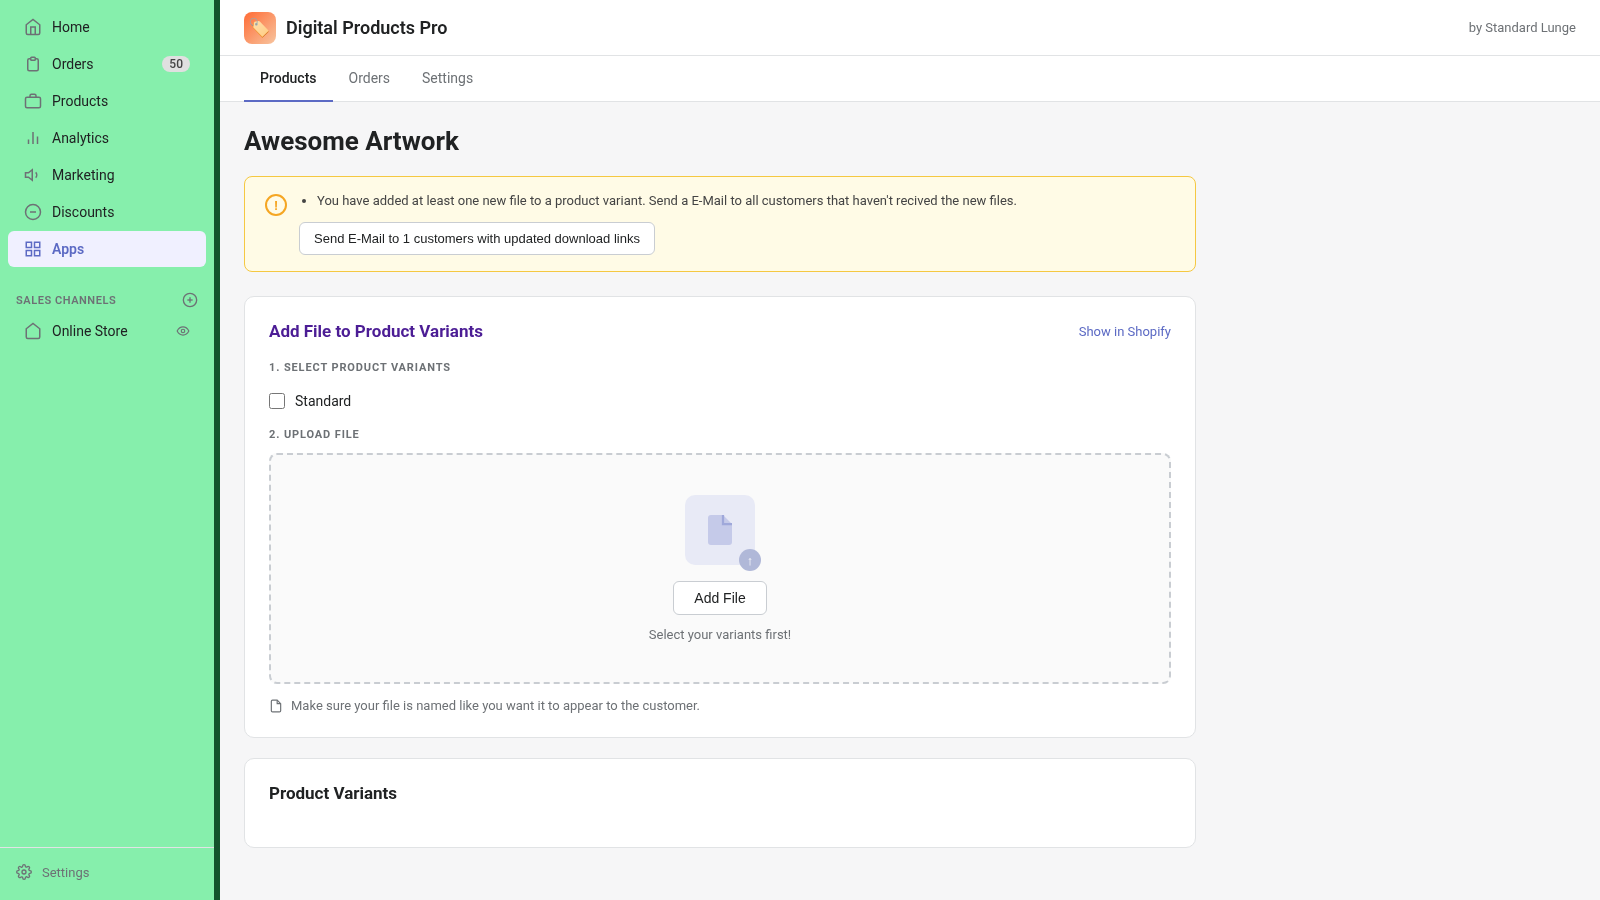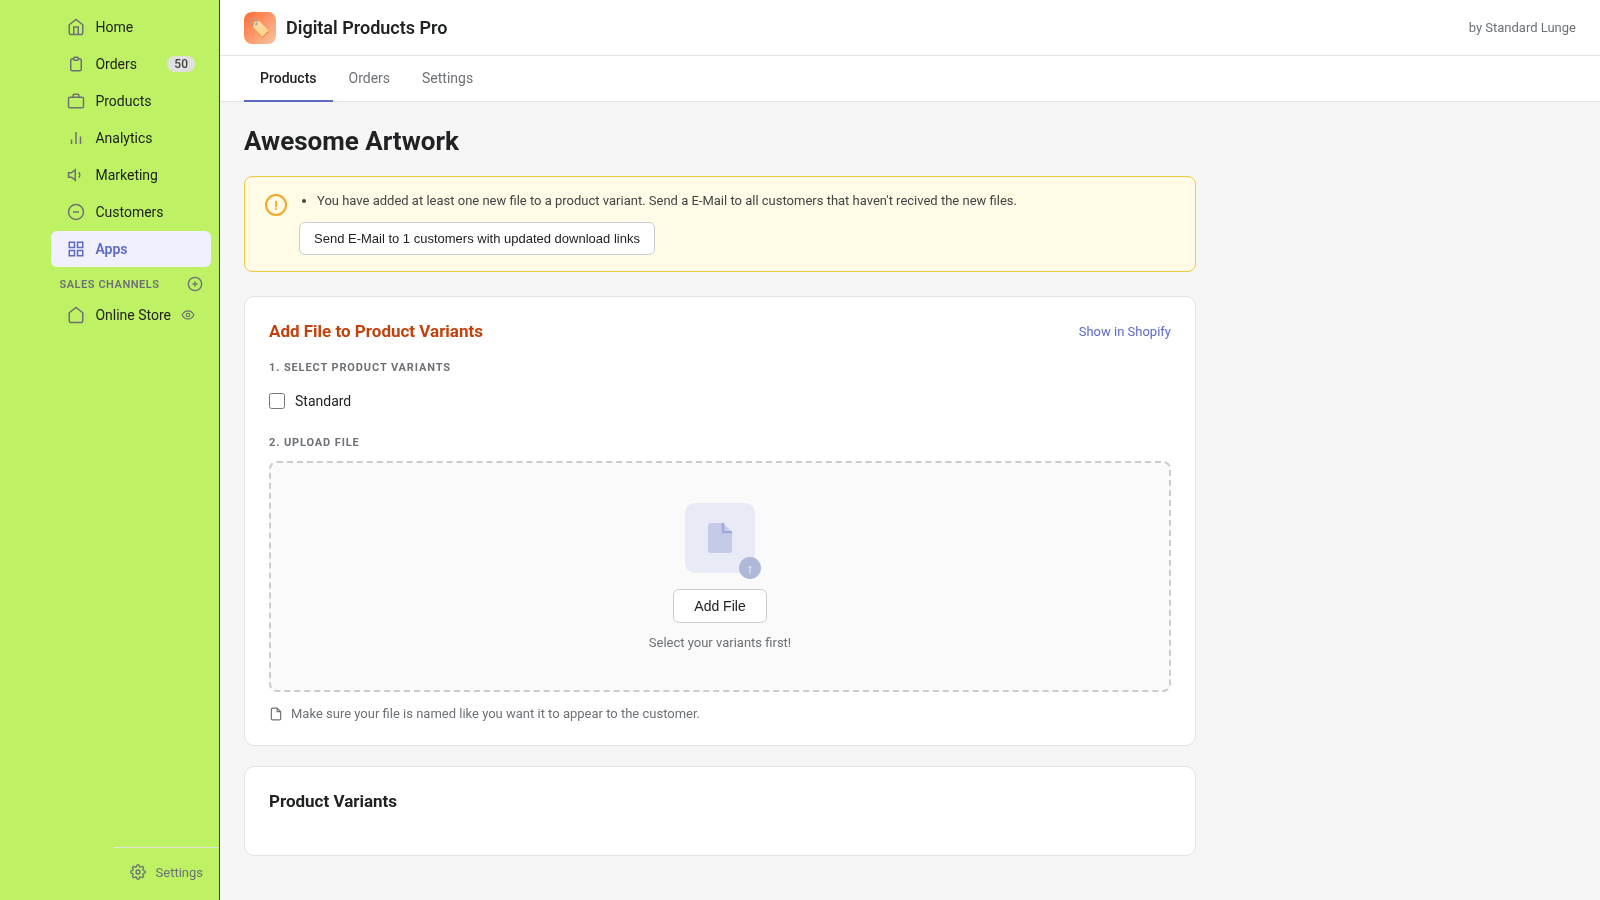--- a/index.html
+++ b/index.html
@@ -1,27 +1,26 @@
 <!DOCTYPE html>
 <html><head>
   <meta charset="utf-8">
   <style>
     * { box-sizing: border-box; margin: 0; padding: 0; }
     body { font-family: -apple-system, BlinkMacSystemFont, 'Segoe UI', Roboto, sans-serif; background: #f6f6f7; display: flex; height: 900px; overflow: hidden; }
 
     
     .sidebar {
       width: 220px;
-      background: #bef264;
-      border-right: 1px solid #14532d;
+      background: #86efac;
+      border-right: 6px solid #14532d;
       display: flex;
       flex-direction: column;
       height: 100%;
       flex-shrink: 0;
-      align-items: flex-end;
     }
     .sidebar-top { padding: 8px 0; flex: 1; }
     .sidebar-nav-item {
       display: flex;
       align-items: center;
       gap: 10px;
       padding: 9px 16px;
       cursor: pointer;
       font-size: 14px;
       color: #202223;
@@ -38,21 +37,21 @@
       border-radius: 10px;
       font-size: 12px;
       padding: 1px 7px;
       font-weight: 500;
     }
     .sidebar-section-label {
       font-size: 11px;
       font-weight: 600;
       color: #6d7175;
       letter-spacing: 0.05em;
-      padding: 8px 16px 4px;
+      padding: 24px 16px 4px;
       display: flex;
       align-items: center;
       justify-content: space-between;
     }
     .sidebar-bottom {
       padding: 8px 0 12px;
       border-top: 1px solid #e1e3e5;
     }
     .sidebar-footer-item {
       display: flex;
@@ -202,41 +201,41 @@
     }
     .card-header {
       display: flex;
       justify-content: space-between;
       align-items: center;
       margin-bottom: 20px;
     }
     .card-title {
       font-size: 17px;
       font-weight: 700;
-      color: #c2410c;
+      color: #4c1d95;
     }
     .card-link {
       font-size: 13px;
       color: #5c6ac4;
       text-decoration: none;
       cursor: pointer;
     }
 
     
     .section-label {
       font-size: 11px;
       font-weight: 700;
       letter-spacing: 0.08em;
       color: #6d7175;
       text-transform: uppercase;
       margin-bottom: 12px;
     }
 
     
-    .variant-list { margin-bottom: 20px; }
+    .variant-list { margin-bottom: 12px; }
     .variant-item {
       display: flex;
       align-items: center;
       gap: 10px;
       padding: 7px 0;
       font-size: 14px;
       color: #202223;
     }
     .variant-item input[type="checkbox"] {
       width: 16px;
@@ -377,21 +376,21 @@
       <span>Marketing</span>
     </div>
 
     <div class="sidebar-nav-item">
       <span class="icon">
         <svg width="18" height="18" viewBox="0 0 24 24" fill="none" stroke="currentColor" stroke-width="2">
             <circle cx="12" cy="12" r="10"></circle>
             <line x1="8" y1="12" x2="16" y2="12"></line>
           </svg>
       </span>
-      <span>Customers</span>
+      <span>Discounts</span>
     </div>
 
     <div class="sidebar-nav-item active">
       <span class="icon">
         <svg width="18" height="18" viewBox="0 0 24 24" fill="none" stroke="currentColor" stroke-width="2">
             <rect x="3" y="3" width="7" height="7"></rect>
             <rect x="14" y="3" width="7" height="7"></rect>
             <rect x="3" y="14" width="7" height="7"></rect>
             <rect x="14" y="14" width="7" height="7"></rect>
           </svg>

